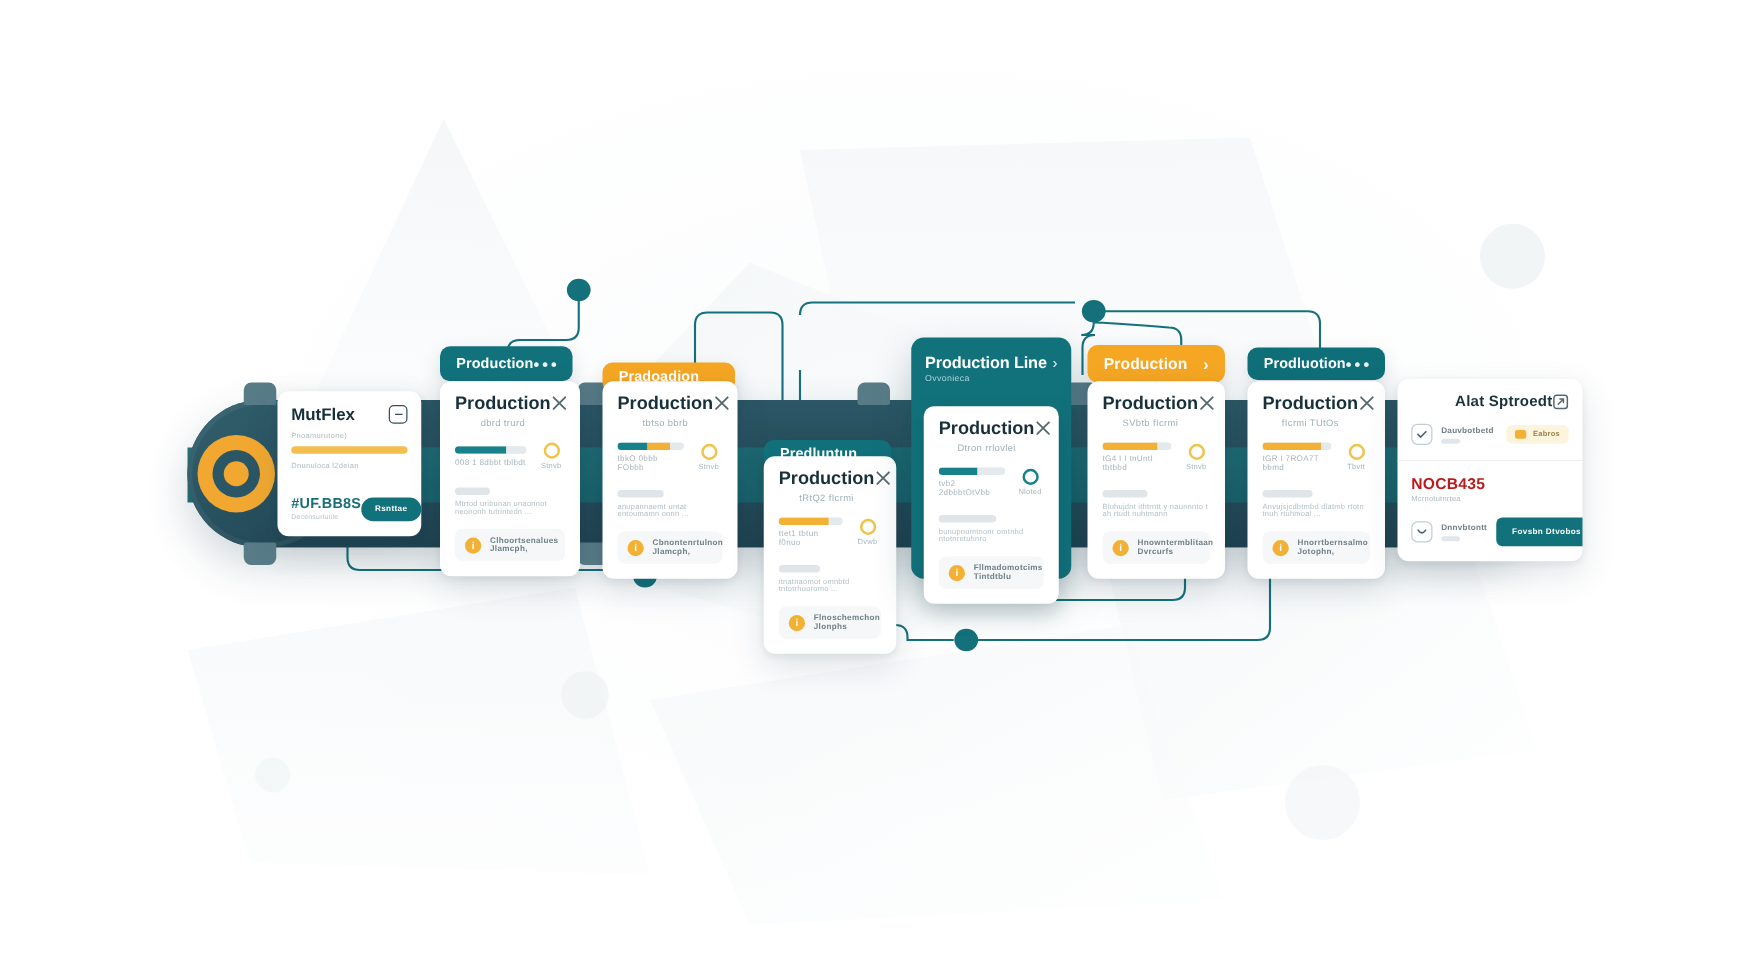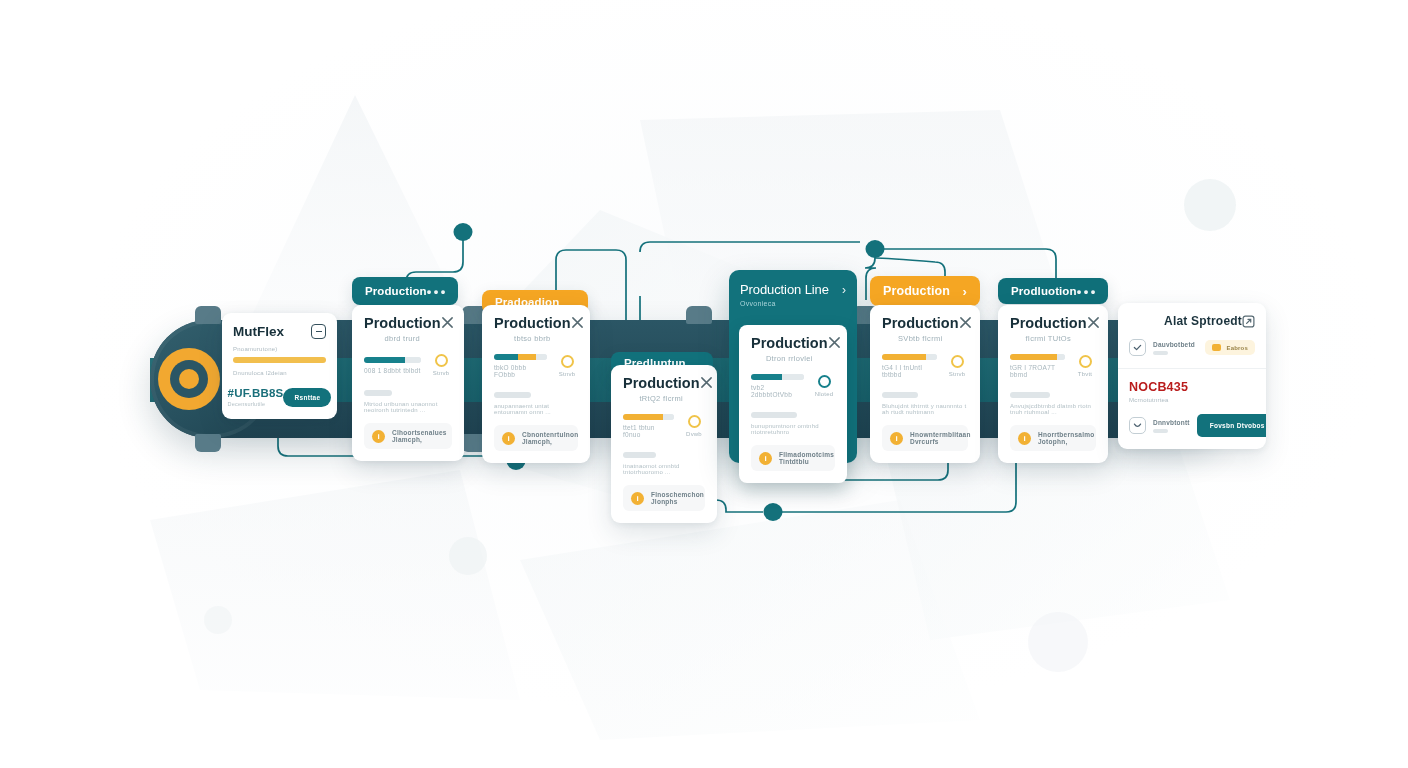--- a/index.html
+++ b/index.html
@@ -146,39 +146,39 @@
   .brand-card { position: absolute; left: 222px; top: 313px; width: 115px; padding: 11px 11px 12px; }
   .brand-head { display: flex; align-items: center; justify-content: space-between; }
   .brand-title { font-size: 13.5px; font-weight: 700; color: #17303a; }
   .sq-btn {
     width: 15px; height: 15px; border: 1.4px solid #35505c;
     border-radius: 4px; display: flex; align-items: center; justify-content: center;
   }
   .sq-btn span { display:block; width:6px; height:0; border-top:1.6px solid #35505c; }
   .brand-cap { font-size: 6px; color: #aebbc2; margin-top: 7px; letter-spacing: .25px; filter: blur(.3px); }
   .brand-bar { height: 6px; border-radius: 4px; background: #f2bf4e; margin-top: 5px; }
-  .brand-row { display:flex; align-items:flex-end; justify-content:center; margin-top: 11px; }
+  .brand-row { display:flex; align-items:flex-end; justify-content:space-between; margin-top: 21px; }
   .brand-code { font-size: 11.5px; font-weight: 700; color: #1a6f7a; letter-spacing: .2px; filter: blur(.3px); }
   .brand-code-cap { font-size: 5.5px; color: #b3c0c6; margin-top: 2px; letter-spacing: .2px; filter: blur(.3px); }
   .pill-btn {
     background: #12727c; color: #fff; font-size: 6.5px; font-weight: 700;
     padding: 6px 11px; border-radius: 13px; letter-spacing: .3px; filter: blur(.2px);
   }
 
   
   .hero {
     position: absolute; left: 729px; top: 270px;
     width: 128px; height: 193px;
     background: #12727c;
     border-radius: 10px;
     box-shadow: 0 14px 30px rgba(16,70,78,.26);
     padding: 12px 11px 0;
   }
   .hero-head { display: flex; align-items: center; justify-content: space-between; }
-  .hero-title { color: #fff; font-size: 13px; font-weight: 400; letter-spacing: -.1px; }
+  .hero-title { color: #fff; font-size: 13px; font-weight: 700; letter-spacing: -.1px; }
   .hero-chev { color: #ffffff; font-size: 12px; opacity: .9; }
   .hero-sub { color: #a9d5da; font-size: 7px; margin-top: 3px; letter-spacing: .3px; filter: blur(.3px); }
   .hero-inner {
     position: absolute; left: 10px; top: 55px; width: 108px;
     background: #fff; border-radius: 8px;
     box-shadow: 0 8px 18px rgba(10,50,60,.22);
   }
 
   
   .sheet { position: absolute; left: 1118px; top: 303px; width: 148px; padding: 11px 11px 12px; }

